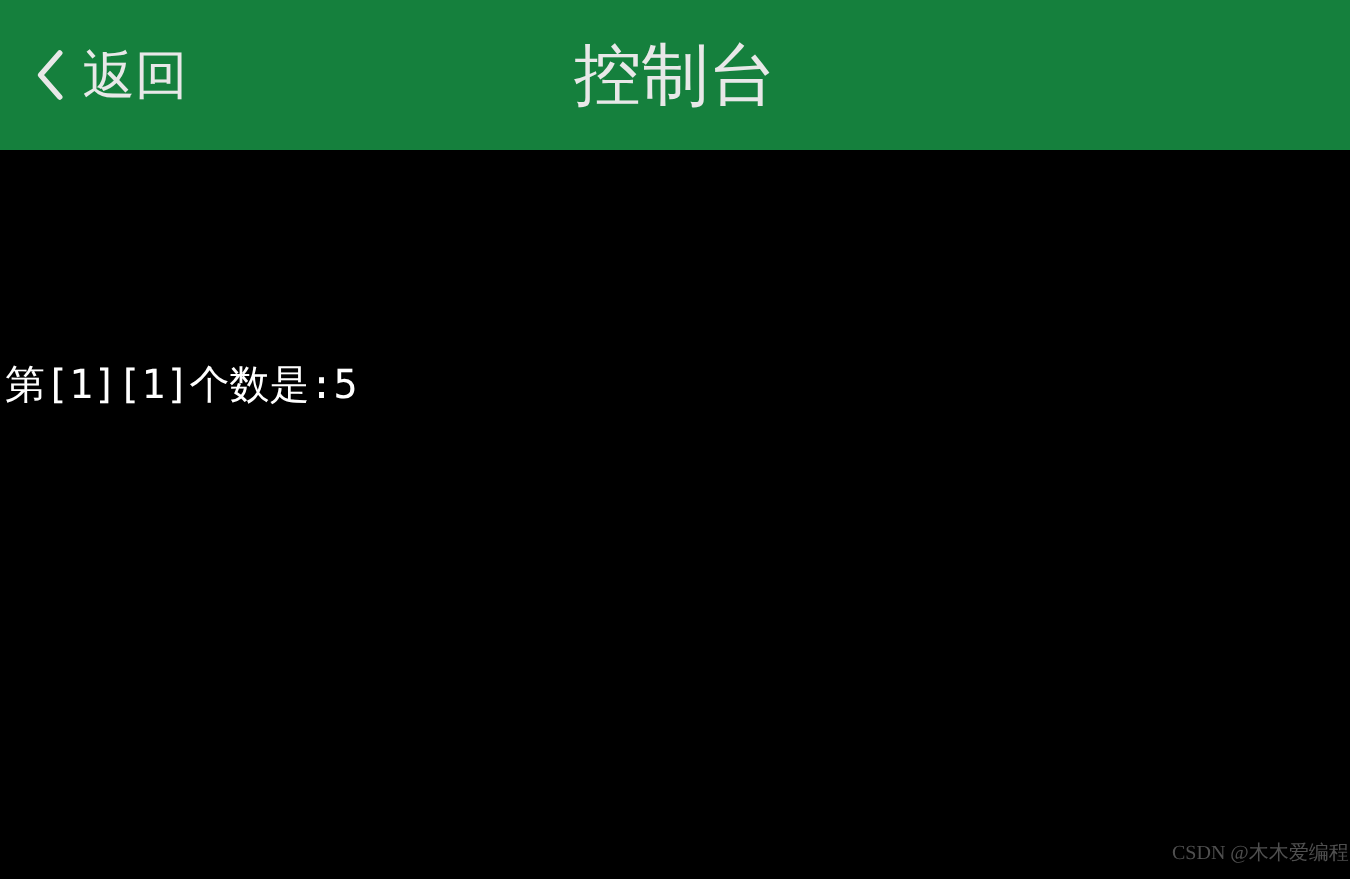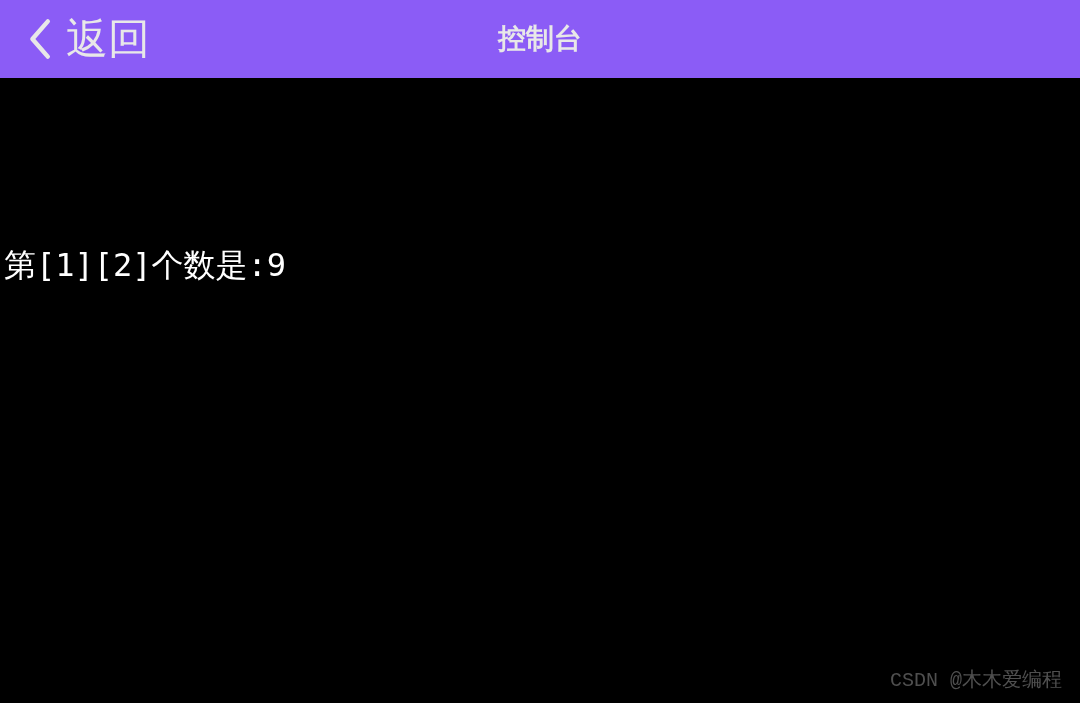--- a/index.html
+++ b/index.html
@@ -9,22 +9,22 @@
     }
     body {
       width: 1080px;
       height: 703px;
       background: #000000;
       font-family: "Microsoft YaHei", "SimHei", monospace, sans-serif;
       overflow: hidden;
       position: relative;
     }
     .header {
-      background: #8b5cf6;
-      height: 78px;
+      background: #15803d;
+      height: 120px;
       display: flex;
       align-items: center;
       position: relative;
       color: #e8e8e8;
     }
     .back-button {
       display: flex;
       align-items: center;
       padding-left: 20px;
       cursor: pointer;
@@ -40,63 +40,63 @@
       justify-content: center;
     }
     .back-chevron svg {
       width: 28px;
       height: 44px;
     }
     .title {
       position: absolute;
       left: 50%;
       transform: translateX(-50%);
-      font-size: 28px;
-      font-weight: 700;
+      font-size: 54px;
+      font-weight: 400;
     }
     .console {
       background: #000000;
       color: #ffffff;
       padding: 12px 4px;
       font-size: 32px;
       line-height: 1.22;
       font-family: "Microsoft YaHei", "Consolas", monospace;
       white-space: pre;
     }
     .console-line {
       display: block;
     }
     .watermark {
       position: absolute;
       bottom: 10px;
-      right: 18px;
+      right: 1px;
       color: #6a6a6a;
-      font-size: 20px;
-      font-family: Liberation Mono, monospace;
+      font-size: 16px;
+      font-family: Liberation Serif, serif;
       opacity: 0.75;
     }
   </style>
 </head>
 <body>
 
 <div class="header">
   <div class="back-button">
     <span class="back-chevron">
       <svg viewBox="0 0 24 40" fill="none" stroke="#e8e8e8" stroke-width="4" stroke-linecap="round" stroke-linejoin="round">
         <polyline points="20,4 6,20 20,36"></polyline>
       </svg>
     </span>
     <span>返回</span>
   </div>
   <div class="title">控制台</div>
 </div>
 
 <div class="console">
   <span class="console-line"></span>
-  <span class="console-line">第[1][2]个数是:9</span>
+  <span class="console-line">第[1][1]个数是:5</span>
   
   
   
   
   
   
   
   
 </div>
 

